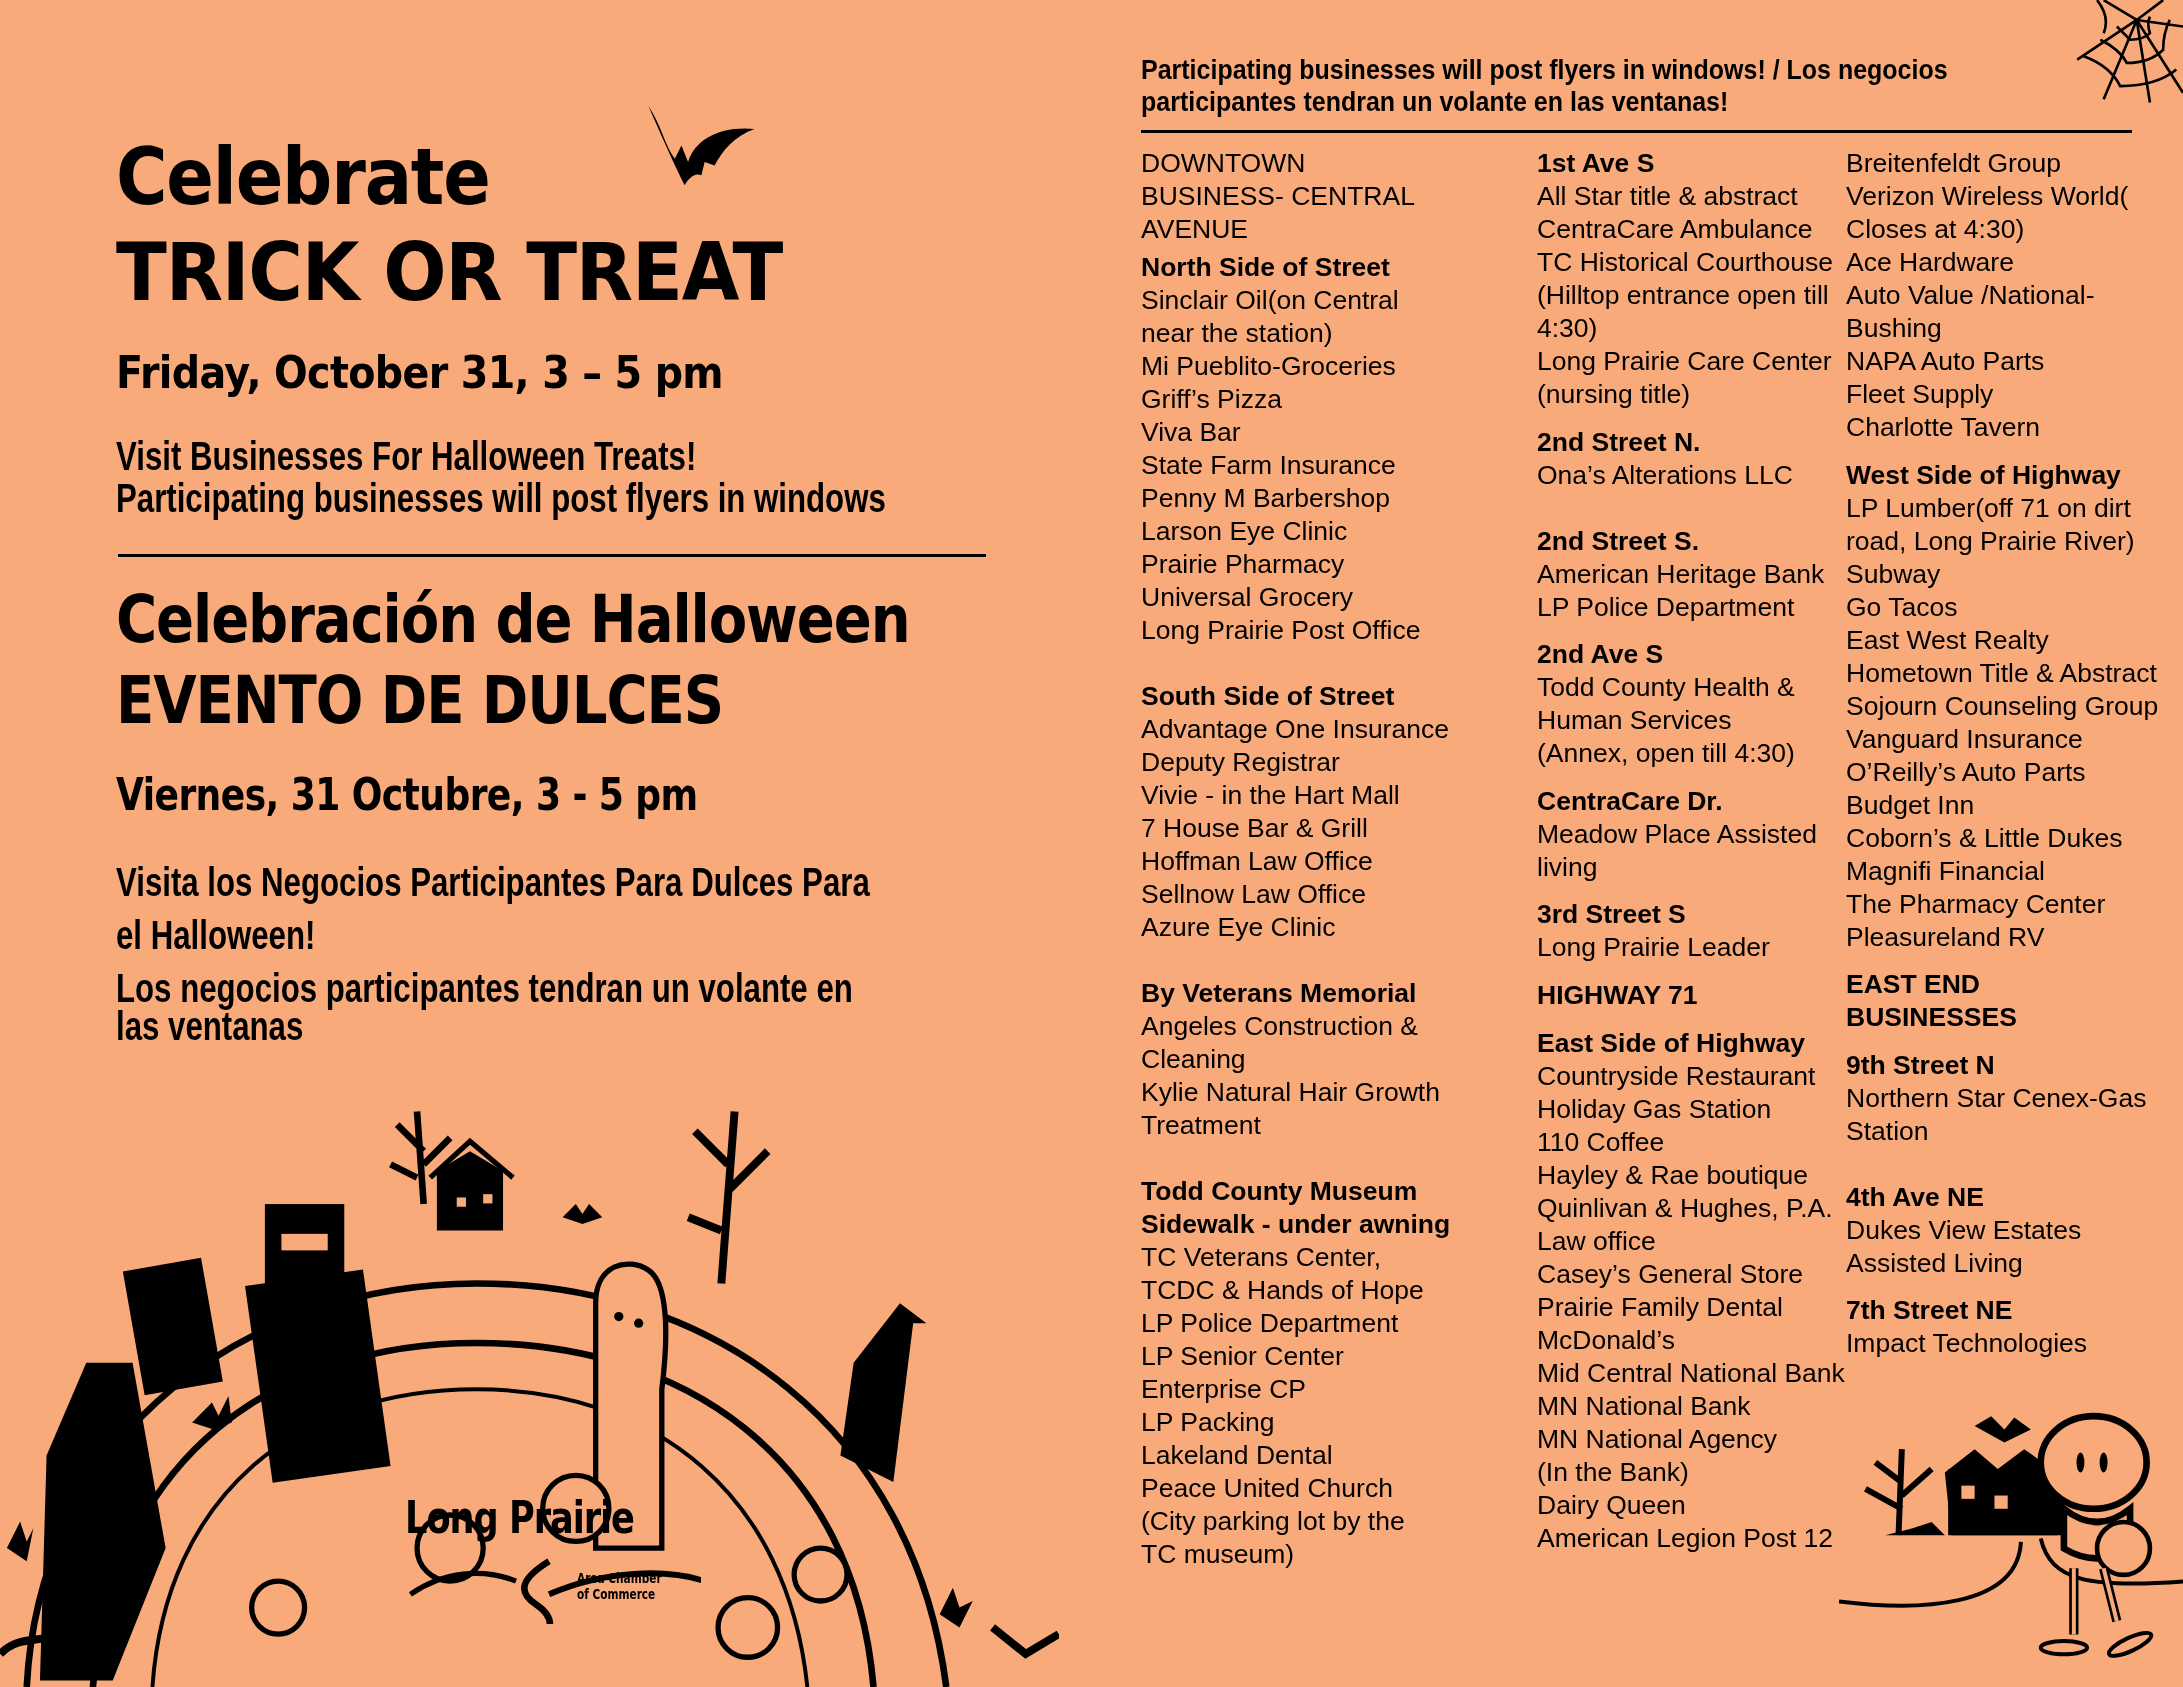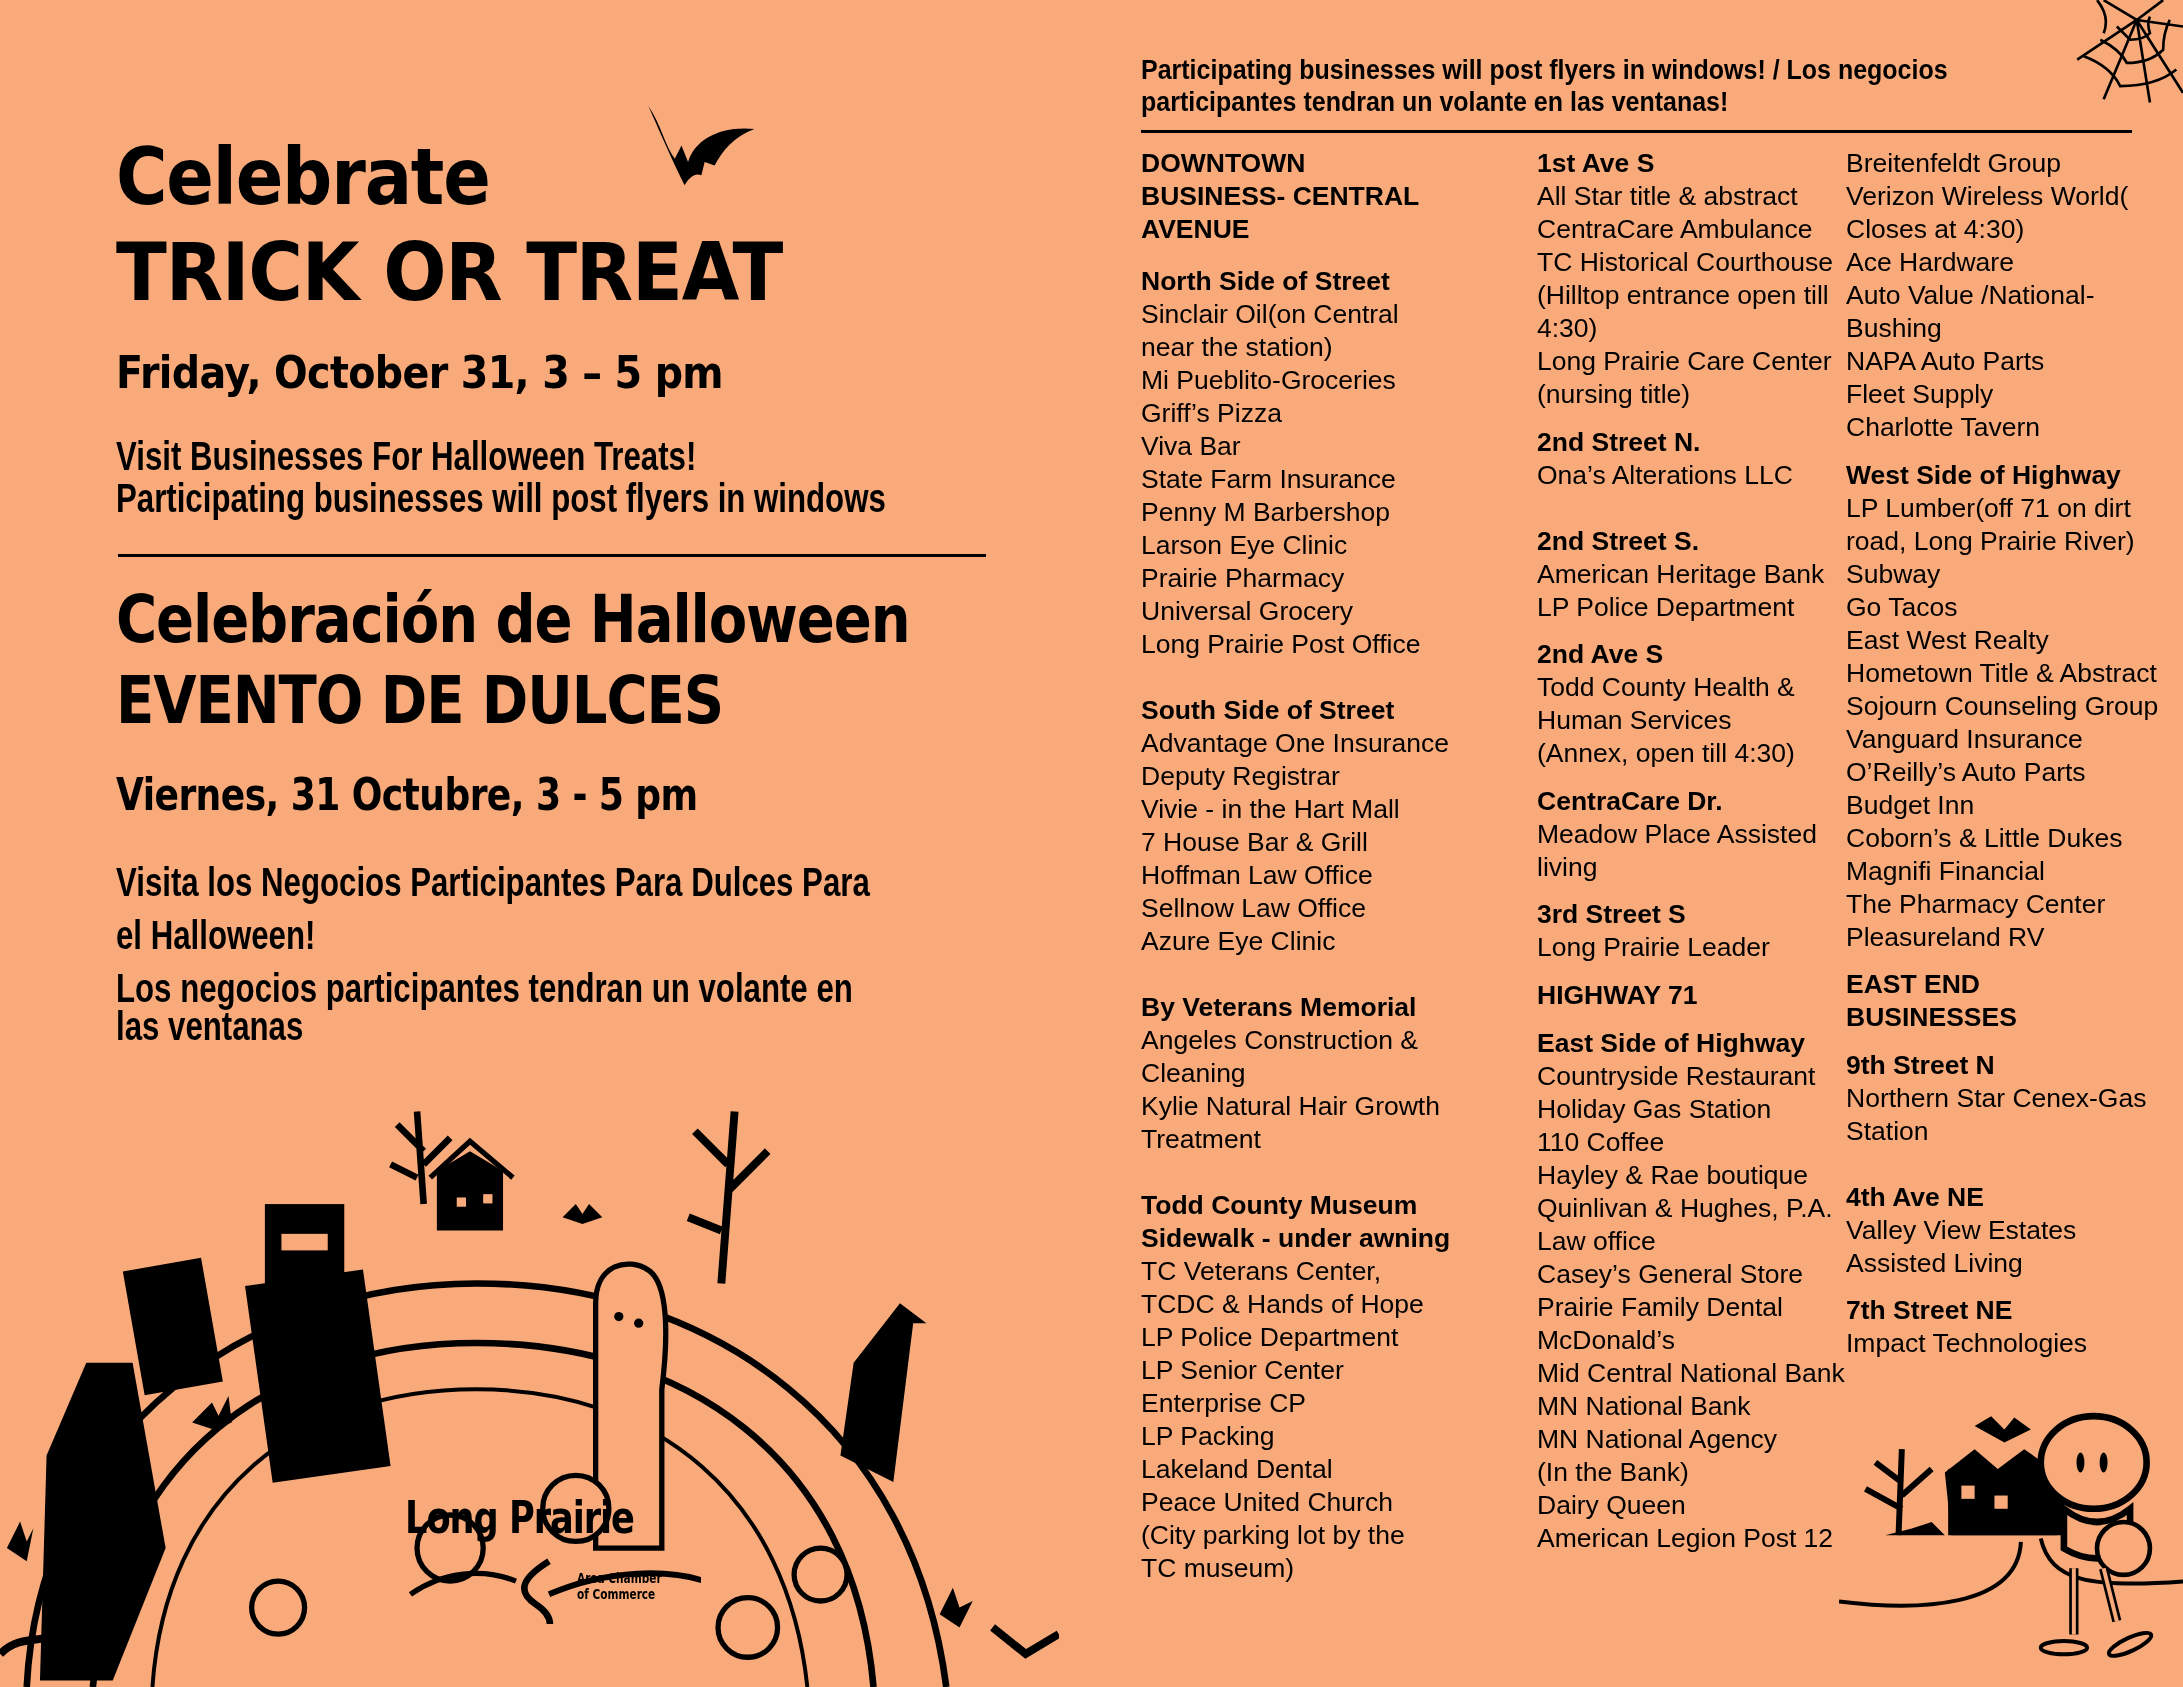--- a/index.html
+++ b/index.html
@@ -67,21 +67,21 @@
     position: absolute; top: 147px;
     font-family: "Liberation Sans", sans-serif;
     font-size: 26.5px; line-height: 33px;
   }
   .col1 { left: 1141px; width: 344px; }
   .col2 { left: 1493px; width: 351px; margin-left: 44px; }
   .col3 { left: 1846px; width: 337px; }
   .section { margin: 0 0 14.6px 0; }
   .section.gap-lg { margin-bottom: 33px; }
   .sec-head { font-weight: bold; margin: 0; }
-  .sec-title { font-weight: bold; margin: 0 0 19px 0; }
+  .sec-title { font-weight: normal; margin: 0 0 5px 0; }
   .item { margin: 0; white-space: nowrap; }
   .decor { position: absolute; }
 </style>
 </head>
 <body>
 
 <div class="page">
 
   <section class="left">
     <h1 class="display h-celebrate">Celebrate</h1>
@@ -324,21 +324,21 @@
         <p class="sec-head">EAST END</p>
         <p class="sec-head">BUSINESSES</p>
       </div>
       <div class="section gap-lg">
         <p class="sec-head">9th Street N</p>
         <p class="item">Northern Star Cenex-Gas</p>
         <p class="item">Station</p>
       </div>
       <div class="section">
         <p class="sec-head">4th Ave NE</p>
-        <p class="item">Valley View Estates</p>
+        <p class="item">Dukes View Estates</p>
         <p class="item">Assisted Living</p>
       </div>
       <div class="section">
         <p class="sec-head">7th Street NE</p>
         <p class="item">Impact Technologies</p>
       </div>
     </div>
 
     <svg class="decor" style="left:1839px;top:1383px" width="344" height="278" viewBox="0 0 520 420">
       <g fill="#000">

